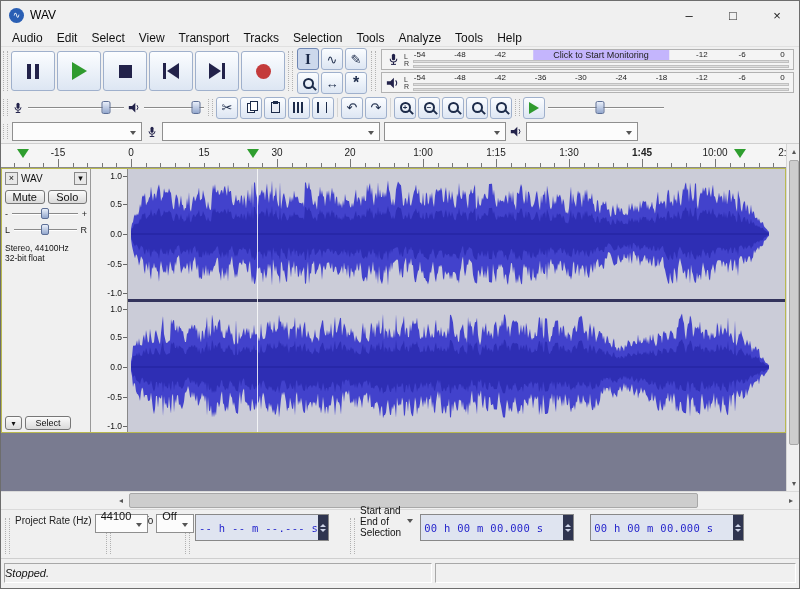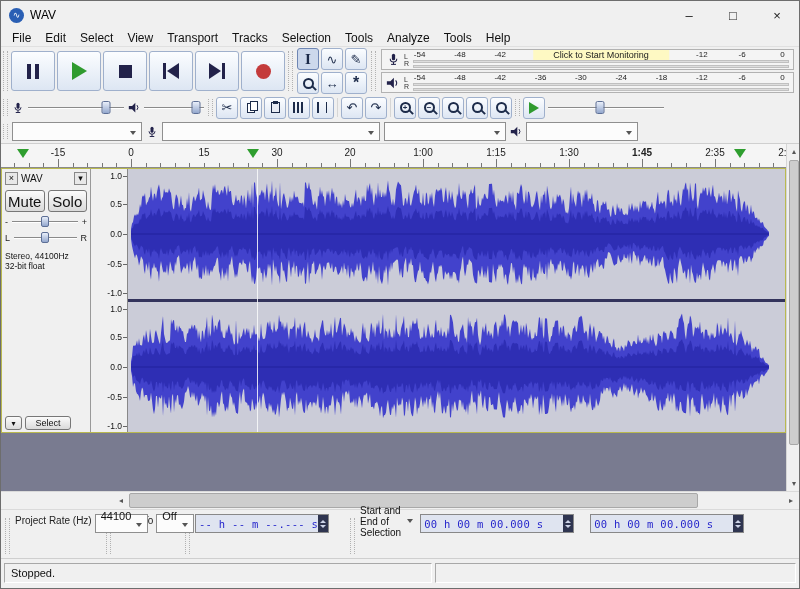--- a/index.html
+++ b/index.html
@@ -53,21 +53,21 @@
 
   
   .meterstack { display:flex; flex-direction:column; justify-content:center; gap:2px; flex:1; margin:0 5px 0 3px; }
   .meter { display:flex; align-items:center; height:21px; border:1px solid #b2b2b2; background:#f4f4f4; padding:0 3px; gap:3px; }
   .lrlabels { display:flex; flex-direction:column; font-size:7px; line-height:7px; color:#333; }
   .meterbars { position:relative; flex:1; height:100%; }
   .meter-scale { position:absolute; top:0; left:0; right:0; height:10px; font-size:8px; color:#222; }
   .meter-scale span { position:absolute; transform:translateX(-50%); top:0; white-space:nowrap; }
   .mbar { position:absolute; left:1px; right:1px; height:3px; background:#dddddd; border:1px solid #c0c0c0; }
   .mbar.b1 { top:10px; } .mbar.b2 { top:15px; }
-  .monitor-text { position:absolute; top:0; left:50%; transform:translateX(-50%); font-size:9px; color:#222; background:#fef9c3; padding:0 20px; white-space:nowrap; z-index:2; }
+  .monitor-text { position:absolute; top:0; left:50%; transform:translateX(-50%); font-size:9px; color:#222; background:#c4b5fd; padding:0 20px; white-space:nowrap; z-index:2; }
 
   
   .slider { position:relative; height:18px; }
   .slider .groove { position:absolute; left:2px; right:2px; top:8px; height:2px; background:#8a8a8a; border-bottom:1px solid #fff; }
   .slider .thumb { position:absolute; top:2px; width:9px; height:13px; background:linear-gradient(#e9effa,#93a7cd); border:1px solid #5d6f96; border-radius:2px; transform:translateX(-50%); }
   .icon16 { width:16px; height:16px; display:flex; align-items:center; justify-content:center; }
 
   
   .combo { position:relative; height:19px; border:1px solid #8f8f8f; background:#fcfcfc; display:flex; align-items:center; padding:0 16px 16px 5px; font-size:11px; margin:0 2px; }
   .combo::after { content:""; position:absolute; right:5px; top:8px; border-left:3.5px solid transparent; border-right:3.5px solid transparent; border-top:4px solid #555; }
@@ -78,21 +78,21 @@
   .tl-tick { position:absolute; bottom:0; width:1px; background:#777; }
   .tl-marker { position:absolute; top:5px; width:0; height:0; border-left:6px solid transparent; border-right:6px solid transparent; border-top:9px solid #2f9e2f; transform:translateX(-50%); }
 
   
   .trackarea { position:absolute; top:167px; left:0; width:785px; height:265px; display:flex; border:1px solid #b9b94f; background:#f0f0f0; }
   .trackpanel { width:89px; display:flex; flex-direction:column; border-right:1px solid #999; padding:2px 3px; background:#f0f0f0; }
   .trackhead { display:flex; align-items:center; gap:2px; height:15px; }
   .xbtn { width:13px; height:13px; border:1px solid #888; background:#e8e8e8; display:flex; align-items:center; justify-content:center; font-size:9px; line-height:1; }
   .trackname { flex:1; font-size:10px; padding-left:1px; }
   .msrow { display:flex; gap:3px; margin:4px 0 2px; }
-  .msbtn { flex:1; height:22px; border:1px solid #777; border-radius:3px; background:linear-gradient(#fbfbfb,#dadada); font-size:15px; display:flex; align-items:center; justify-content:center; }
+  .msbtn { flex:1; height:14px; border:1px solid #777; border-radius:3px; background:linear-gradient(#fbfbfb,#dadada); font-size:11px; display:flex; align-items:center; justify-content:center; }
   .psl { display:flex; align-items:center; gap:2px; height:16px; font-size:9px; color:#222; }
   .psl .slider { flex:1; height:16px; }
   .psl .slider .groove { top:7px; }
   .psl .slider .thumb { top:2px; width:8px; height:11px; }
   .trackinfo { font-size:8.5px; line-height:10px; margin-top:5px; color:#111; }
   .panelbottom { margin-top:auto; display:flex; gap:3px; align-items:flex-end; }
   .collapsebtn { width:17px; height:14px; border:1px solid #777; border-radius:3px; background:linear-gradient(#fbfbfb,#dadada); font-size:8px; display:flex; align-items:center; justify-content:center; }
   .selectbtn { width:46px; height:14px; border:1px solid #777; border-radius:3px; background:linear-gradient(#fbfbfb,#dadada); font-size:9px; display:flex; align-items:center; justify-content:center; }
 
   .vrulers { width:37px; display:flex; flex-direction:column; background:#f0f0f0; border-right:1px solid #888; }
@@ -117,54 +117,54 @@
   .hscroll { position:absolute; top:490px; left:0; right:0; height:18px; background:#f0f0f0; display:flex; border-top:1px solid #dadada; }
   .hfiller { width:112px; }
   .hbtn { width:16px; display:flex; align-items:center; justify-content:center; font-size:8px; color:#555; }
   .htrack { flex:1; position:relative; }
   .hthumb { position:absolute; left:0; width:87%; top:1px; bottom:1px; background:#cdcdcd; border:1px solid #a8a8a8; border-radius:2px; }
 
   
   .bottombar { position:absolute; top:508px; left:0; right:0; height:49px; background:#f0f0f0; border-top:1px solid #dadada; display:flex; align-items:flex-start; padding:4px 2px 0 2px; }
   .bsec { display:flex; flex-direction:row; gap:3px; margin:0 3px; }
   .blabel { font-size:10px; color:#222; height:13px; display:flex; align-items:center; white-space:nowrap; }
-  .timefield { display:flex; align-items:center; border:1px solid #888; background:#dfe4f0; height:19px; padding-left:3px; }
+  .timefield { display:flex; align-items:center; border:1px solid #888; background:#dfe4f0; height:27px; padding-left:3px; }
   .digits { flex:1; font-family:"DejaVu Sans Mono", monospace; font-size:10.5px; color:#2626cc; white-space:nowrap; letter-spacing:0.3px; }
   .spin { width:10px; align-self:stretch; background:#2f3550; display:flex; flex-direction:column; align-items:center; justify-content:center; gap:2px; }
   .spin b { width:0; height:0; border-left:3px solid transparent; border-right:3px solid transparent; }
   .spin .u { border-bottom:3px solid #cfd6ea; }
   .spin .d { border-top:3px solid #cfd6ea; }
   .selheader { position:relative; height:14px; font-size:10px; display:flex; align-items:center; padding-right:16px; }
   .selheader::after { content:""; position:absolute; right:4px; top:5px; border-left:3.5px solid transparent; border-right:3.5px solid transparent; border-top:4px solid #555; }
   .selfields { display:flex; gap:16px; }
   .selfields .timefield { width:154px; }
 
   
   .statusbar { position:absolute; top:557px; left:0; right:0; bottom:0; background:#f0f0f0; border-top:1px solid #cfcfcf; display:flex; gap:3px; padding:4px 3px; }
-  .statuspanel { border:1px solid; border-color:#a8a8a8 #ffffff #ffffff #a8a8a8; height:20px; display:flex; align-items:center; padding:0 6px; font-size:11px; }
+  .statuspanel { border:1px solid; border-color:#a8a8a8 #ffffff #ffffff #a8a8a8; height:20px; display:flex; align-items:center; padding:0 0; font-size:11px;font-style:italic; }
   .statuspanel.left { width:428px; }
   .statuspanel.right { flex:1; }
 </style>
 </head>
 <body>
 
 <div id="app">
 
   <div class="titlebar">
     <span class="appicon">∿</span>
     <span class="titletext">WAV</span>
     <div class="wincontrols">
       <span class="winbtn">–</span>
       <span class="winbtn">□</span>
       <span class="winbtn">×</span>
     </div>
   </div>
 
   <div class="menubar" id="menubar">
-      <span class="menuitem">File</span>
+      <span class="menuitem">Audio</span>
       <span class="menuitem">Edit</span>
       <span class="menuitem">Select</span>
       <span class="menuitem">View</span>
       <span class="menuitem">Transport</span>
       <span class="menuitem">Tracks</span>
       <span class="menuitem">Selection</span>
       <span class="menuitem">Tools</span>
       <span class="menuitem">Analyze</span>
       <span class="menuitem">Tools</span>
       <span class="menuitem">Help</span>
@@ -444,21 +444,21 @@
       <span class="tl-tick" style="left: 772.4px; height: 4px;"></span>
       <span class="tl-label" style="left: 57px;">-15</span>
       <span class="tl-label" style="left: 130px;">0</span>
       <span class="tl-label" style="left: 203px;">15</span>
       <span class="tl-label" style="left: 276px;">30</span>
       <span class="tl-label" style="left: 349px;">20</span>
       <span class="tl-label" style="left: 422px;">1:00</span>
       <span class="tl-label" style="left: 495px;">1:15</span>
       <span class="tl-label" style="left: 568px;">1:30</span>
       <span class="tl-label" style="left: 641px; font-weight: bold;">1:45</span>
-      <span class="tl-label" style="left: 714px;">2:35</span>
+      <span class="tl-label" style="left: 714px;">10:00</span>
       <span class="tl-label" style="left: 787px;">2:15</span>
       <span class="tl-marker" style="left: 22px;"></span>
       <span class="tl-marker" style="left: 252px;"></span>
       <span class="tl-marker" style="left: 739px;"></span>
     </div>
 
   <div class="vscroll">
     <span class="sbtn">▴</span>
     <span class="vtrack">
         <span class="vthumb"></span>

